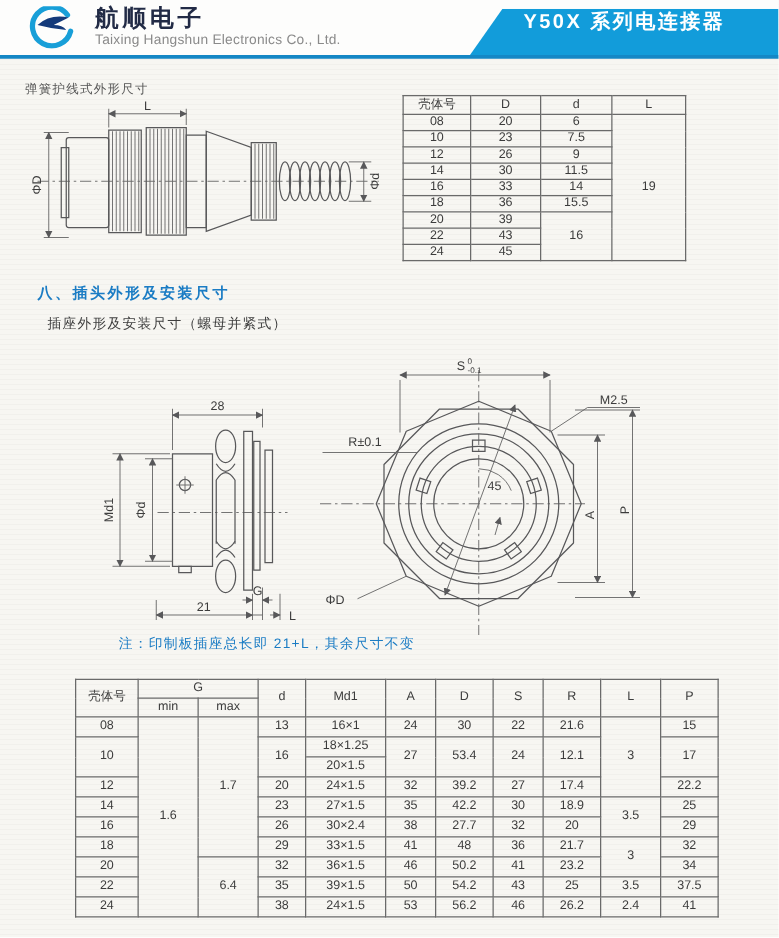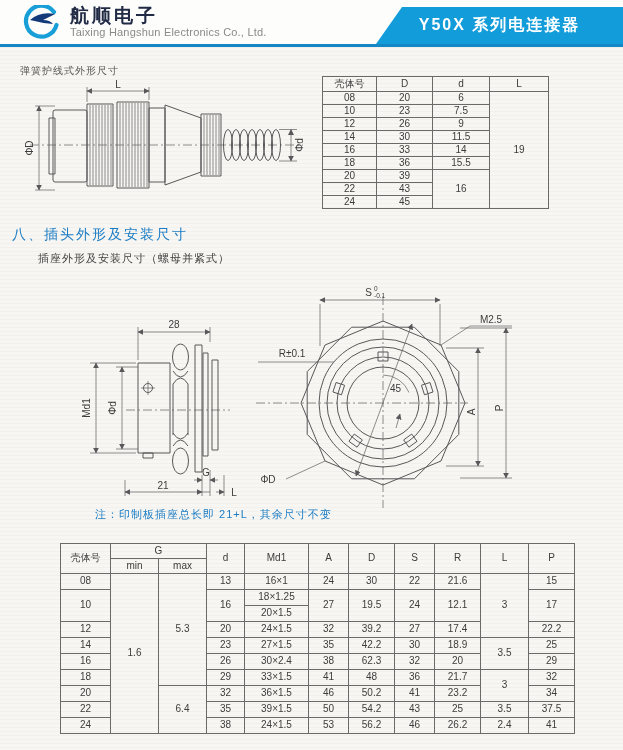--- a/index.html
+++ b/index.html
@@ -4,28 +4,28 @@
 <style>
   html,body{margin:0;padding:0}
   .page{position:relative;width:623px;height:750px;overflow:hidden;
         background:repeating-linear-gradient(180deg,#f7f6f2 0 3px,#f1f0ec 3px 4px);
         font-family:"Liberation Sans",sans-serif;color:#3c3c3c}
   
   .hdr{position:absolute;top:0;left:0;width:623px;height:44px;background:#fdfdfc}
   .hdr-line{position:absolute;top:44px;left:0;width:623px;height:3px;background:#1487c5}
   .banner{position:absolute;top:7px;right:0;width:247px;height:37px;background:#129cda;
           clip-path:polygon(26px 0,100% 0,100% 100%,0 100%);
-          display:flex;align-items:center;justify-content:center}
+          display:flex;align-items:flex-start;justify-content:center}
   .banner span{color:#ffffff;font-size:16px;font-weight:bold;letter-spacing:2px}
-  .logo{position:absolute;top:5px;left:20px;display:flex;gap:10px;align-items:center}
+  .logo{position:absolute;top:5px;left:20px;display:flex;gap:16px;align-items:center}
   .logo-cn{font-size:19px;font-weight:bold;color:#222b46;letter-spacing:3px;line-height:1.1}
   .logo-en{font-size:11px;color:#8a8a8a;letter-spacing:0.2px}
   
   .cap1{position:absolute;left:20px;top:64px;font-size:10px;color:#555;letter-spacing:1px}
-  .sec-title{position:absolute;left:12px;top:226px;font-size:14px;font-weight:normal;color:#1b7cc4;letter-spacing:2px}
+  .sec-title{position:absolute;left:30px;top:226px;font-size:12px;font-weight:bold;color:#1b7cc4;letter-spacing:2px}
   .sec-sub{position:absolute;left:38px;top:251px;font-size:11px;color:#3e3e3e;letter-spacing:1px}
   .note{position:absolute;left:95px;top:507px;font-size:11px;font-weight:normal;color:#1b7cc4;letter-spacing:1px}
   
   table{border-collapse:collapse;table-layout:fixed}
   td,th{border:1px solid #6a6a6a;font-size:10px;font-weight:normal;color:#3c3c3c;
         text-align:center;vertical-align:middle;padding:0;line-height:1.05;overflow:hidden}
   .t-top{position:absolute;left:322px;top:76px;width:226px}
   .t-top tr{height:13px}
   .t-top tr.h{height:15px}
   .t-bot{position:absolute;left:60px;top:543px;width:514px}
@@ -330,36 +330,36 @@
       <td rowspan="2">L</td>
       <td rowspan="2">P</td>
     </tr>
     <tr class="h">
       <td>min</td>
       <td>max</td>
     </tr>
     <tr>
       <td>08</td>
       <td rowspan="10">1.6</td>
-      <td rowspan="7">5.3</td>
+      <td rowspan="7">1.7</td>
       <td>13</td>
       <td>16×1</td>
       <td>24</td>
       <td>30</td>
       <td>22</td>
       <td>21.6</td>
       <td rowspan="4">3</td>
       <td>15</td>
     </tr>
     <tr>
       <td rowspan="2">10</td>
       <td rowspan="2">16</td>
       <td>18×1.25</td>
       <td rowspan="2">27</td>
-      <td rowspan="2">19.5</td>
+      <td rowspan="2">53.4</td>
       <td rowspan="2">24</td>
       <td rowspan="2">12.1</td>
       <td rowspan="2">17</td>
     </tr>
     <tr>
       <td>20×1.5</td>
     </tr>
     <tr>
       <td>12</td>
       <td>20</td>
@@ -379,21 +379,21 @@
       <td>30</td>
       <td>18.9</td>
       <td rowspan="2">3.5</td>
       <td>25</td>
     </tr>
     <tr>
       <td>16</td>
       <td>26</td>
       <td>30×2.4</td>
       <td>38</td>
-      <td>62.3</td>
+      <td>27.7</td>
       <td>32</td>
       <td>20</td>
       <td>29</td>
     </tr>
     <tr>
       <td>18</td>
       <td>29</td>
       <td>33×1.5</td>
       <td>41</td>
       <td>48</td>

